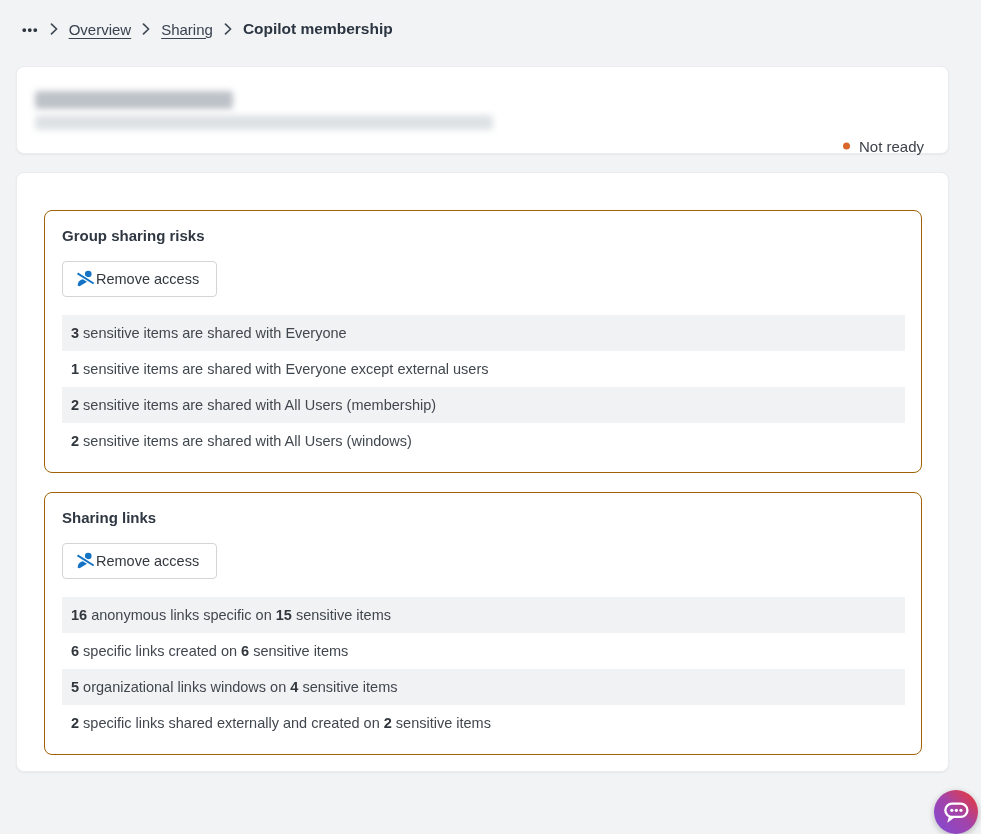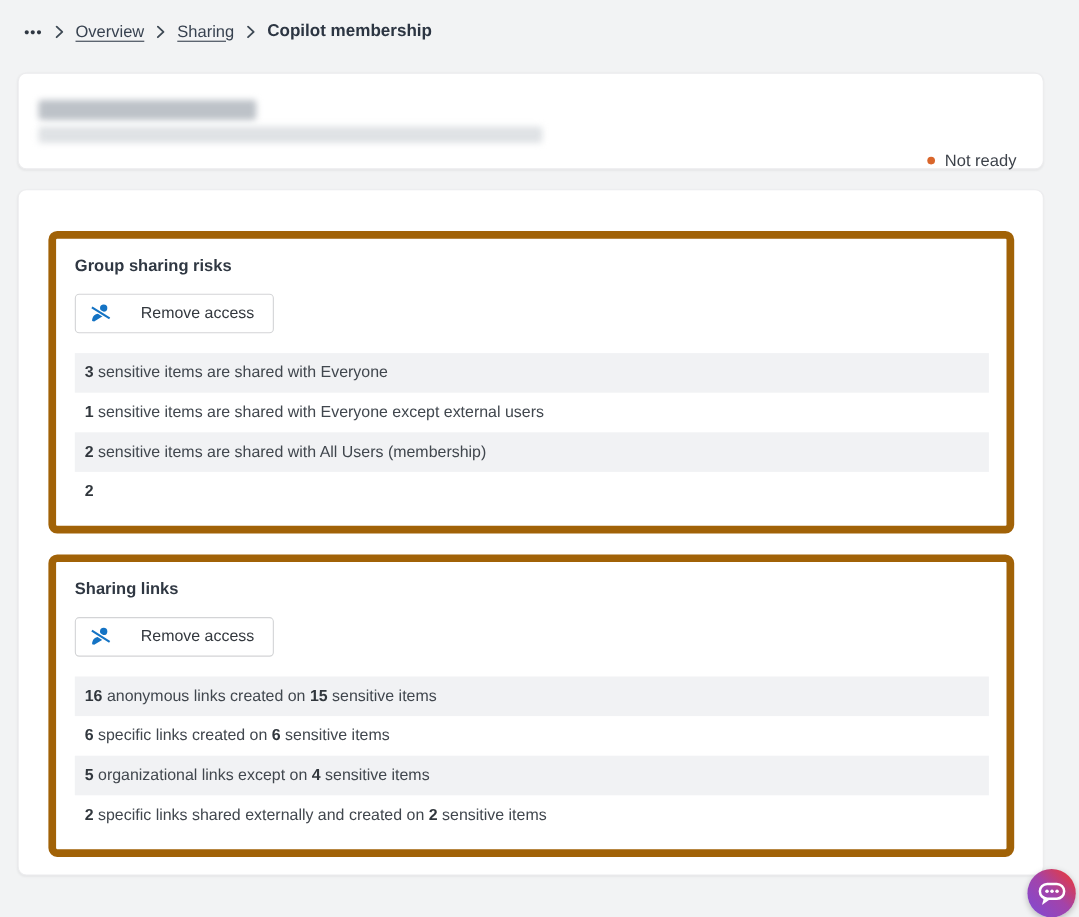--- a/index.html
+++ b/index.html
@@ -53,31 +53,31 @@
   .status-dot { width:7px; height:7px; border-radius:50%; }
   .status-label { font-size:15px; color:#3d424a; }
 
   .security-card {
     margin:18px 32px 0 16px;
     padding:18px 26px 16px 27px;
   }
   .security-title { font-size:15.5px; font-weight:700; color:#2f3742; }
 
   .section-card {
-    border:7px solid #a16207;
+    border:1px solid #a16207;
     border-radius:8px;
     margin-top:19px;
     padding:16px 16px 13px 17px;
     background:#fff;
   }
   .section-title { font-size:15px; font-weight:700; color:#2f3742; }
 
   .action-btn {
     margin-top:17px;
-    display:inline-flex; align-items:center; gap:27px;
+    display:inline-flex; align-items:center; gap:1px;
     background:#fff;
     border:1px solid #d3d4d6;
     border-radius:4px;
     padding:7px 17px 8px 13px;
     font-family:inherit;
     font-size:14.5px; color:#33383e;
     cursor:pointer;
   }
   .btn-icon { display:inline-flex; }
 
@@ -151,41 +151,41 @@
           <line x1="1.6" y1="4.6" x2="18.6" y2="15.2" stroke="#ffffff" stroke-width="4.4"></line>
           <line x1="1.6" y1="4.6" x2="18.6" y2="15.2" stroke="#1473c4" stroke-width="2"></line>
         </svg>
       </span>
       <span>Remove access</span>
     </button>
     <div class="rows">
         <div class="list-row"><span class="bold">3</span><span> sensitive items are shared with Everyone</span></div>
         <div class="list-row"><span class="bold">1</span><span> sensitive items are shared with Everyone except external users</span></div>
         <div class="list-row"><span class="bold">2</span><span> sensitive items are shared with All Users (membership)</span></div>
-        <div class="list-row"><span class="bold">2</span></div>
+        <div class="list-row"><span class="bold">2</span><span> sensitive items are shared with All Users (windows)</span></div>
       </div>
   </div>
 
   <div class="section-card">
     <h3 class="section-title">Sharing links</h3>
     <button class="action-btn">
       <span class="btn-icon">
         <svg width="19" height="19" viewBox="0 0 20 20">
           <circle cx="12.9" cy="5.3" r="3.5" fill="#1473c4"></circle>
           <path d="M1.8 17.6c0-4.8 3.4-7.1 7.2-7.1 1.9 0 3.6.5 4.8 1.5l-10 6.1-2-.5z" fill="#1473c4"></path>
           <line x1="1.6" y1="4.6" x2="18.6" y2="15.2" stroke="#ffffff" stroke-width="4.4"></line>
           <line x1="1.6" y1="4.6" x2="18.6" y2="15.2" stroke="#1473c4" stroke-width="2"></line>
         </svg>
       </span>
       <span>Remove access</span>
     </button>
     <div class="rows">
-        <div class="list-row"><span class="bold">16</span><span> anonymous links created on </span><span class="bold">15</span><span> sensitive items</span></div>
+        <div class="list-row"><span class="bold">16</span><span> anonymous links specific on </span><span class="bold">15</span><span> sensitive items</span></div>
         <div class="list-row"><span class="bold">6</span><span> specific links created on </span><span class="bold">6</span><span> sensitive items</span></div>
-        <div class="list-row"><span class="bold">5</span><span> organizational links except on </span><span class="bold">4</span><span> sensitive items</span></div>
+        <div class="list-row"><span class="bold">5</span><span> organizational links windows on </span><span class="bold">4</span><span> sensitive items</span></div>
         <div class="list-row"><span class="bold">2</span><span> specific links shared externally and created on </span><span class="bold">2</span><span> sensitive items</span></div>
       </div>
   </div>
 </section>
 
 <button class="fab">
   <span style="display:inline-flex;">
     <svg width="34" height="32" viewBox="0 0 44 42">
       <rect x="8" y="10" width="29" height="17.5" rx="8.75" fill="none" stroke="#ffffff" stroke-width="3"></rect>
       <path d="M13 26 L10.5 35 L21 27.5 Z" fill="#ffffff"></path>

